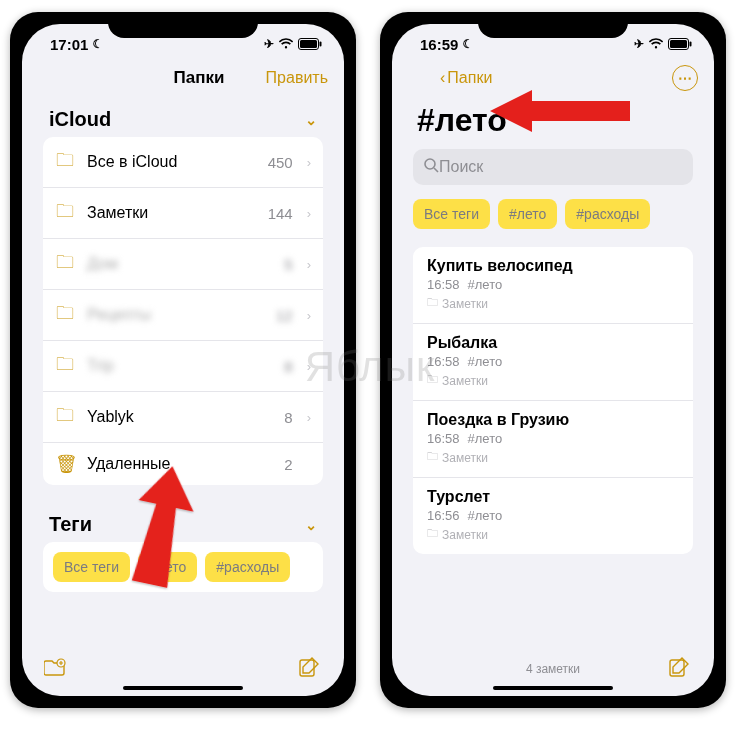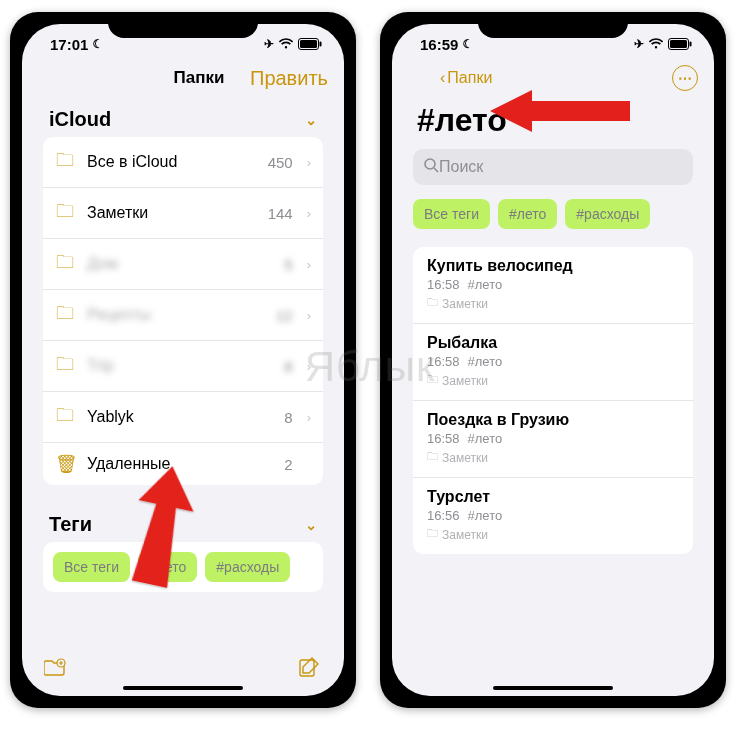--- a/index.html
+++ b/index.html
@@ -29,21 +29,21 @@
   .status-right { display: flex; align-items: center; gap: 4px; }
   .moon { font-size: 12px; }
   .airplane { font-size: 12px; }
 
   .nav-bar {
     padding: 2px 16px 8px 16px; display: flex; justify-content: space-between; align-items: center;
     position: relative; height: 34px; margin-left: 32px;
   }
   .nav-title { position: absolute; left: 0; right: 0; text-align: center; font-size: 17px; font-weight: 600; }
   .nav-back { color: #c9960c; font-size: 16px; display: flex; align-items: center; gap: 2px; }
-  .nav-edit { color: #c9960c; font-size: 20px; }
+  .nav-edit { color: #c9960c; font-size: 16px; }
   .more-btn {
     width: 26px; height: 26px; border: 1.5px solid #c9960c; border-radius: 50%;
     display: flex; align-items: center; justify-content: center; color: #c9960c; font-size: 14px; font-weight: bold;
   }
 
   .content { flex: 1; overflow: hidden; padding: 0 21px; }
 
   .section-header {
     display: flex; justify-content: space-between; align-items: center;
     padding: 10px 6px 6px 6px; font-size: 20px; font-weight: 700; color: #000;
@@ -62,21 +62,21 @@
   .trash-icon { color: #c9960c; font-size: 18px; width: 20px; text-align: center; }
   .row-label { flex: 1; color: #000; }
   .row-label.blur { filter: blur(3px); color: #b0b0b0; }
   .row-count { color: #8e8e93; font-size: 15px; }
   .row-count.blur { filter: blur(3px); }
   .row-chev { color: #c7c7cc; font-size: 13px; margin-left: 2px; }
 
   .tags-row { display: flex; gap: 8px; padding: 4px 0 8px 0; flex-wrap: wrap; }
   .tags-row.in-card { background: #fff; border-radius: 10px; padding: 10px; }
   .tag-chip {
-    background: #bef264; color: #7b7b80; border-radius: 8px;
+    background: #fde047; color: #7b7b80; border-radius: 8px;
     padding: 7px 11px; font-size: 14px;
   }
 
   .large-title { font-size: 32px; font-weight: 800; padding: 4px 4px 10px 4px; }
   .search-box {
     background: #e4e4e9; border-radius: 10px; padding: 8px 10px;
     display: flex; align-items: center; gap: 0; color: #8e8e93; font-size: 16px;
     margin-bottom: 10px;
   }
 
@@ -325,20 +325,30 @@
                 <span>#лето</span>
               </div>
               <div class="note-sub">
                 <span class="mini-folder">🗀</span>
                 <span>Заметки</span>
               </div>
             </div>
           </div>
       </div>
 
+      <div class="toolbar">
+        <span class="toolbar-icon"></span>
+        <span class="toolbar-center">4 заметки</span>
+        <span class="toolbar-icon">
+          <svg width="22" height="22" viewBox="0 0 22 22">
+              <rect x="2" y="4" width="14" height="16" rx="2" fill="none" stroke="#c9960c" stroke-width="1.4"></rect>
+              <path d="M14 2l6 6-9 9H5v-6l9-9z" fill="none" stroke="#c9960c" stroke-width="1.4"></path>
+            </svg>
+        </span>
+      </div>
       <div class="home-indicator"></div>
     </div>
   </div>
 
 </div>
 
 <div class="arrow" style="left:110px; top:465px;">
   <svg width="90" height="130" viewBox="0 0 90 130">
     <defs>
         <filter id="s1">

